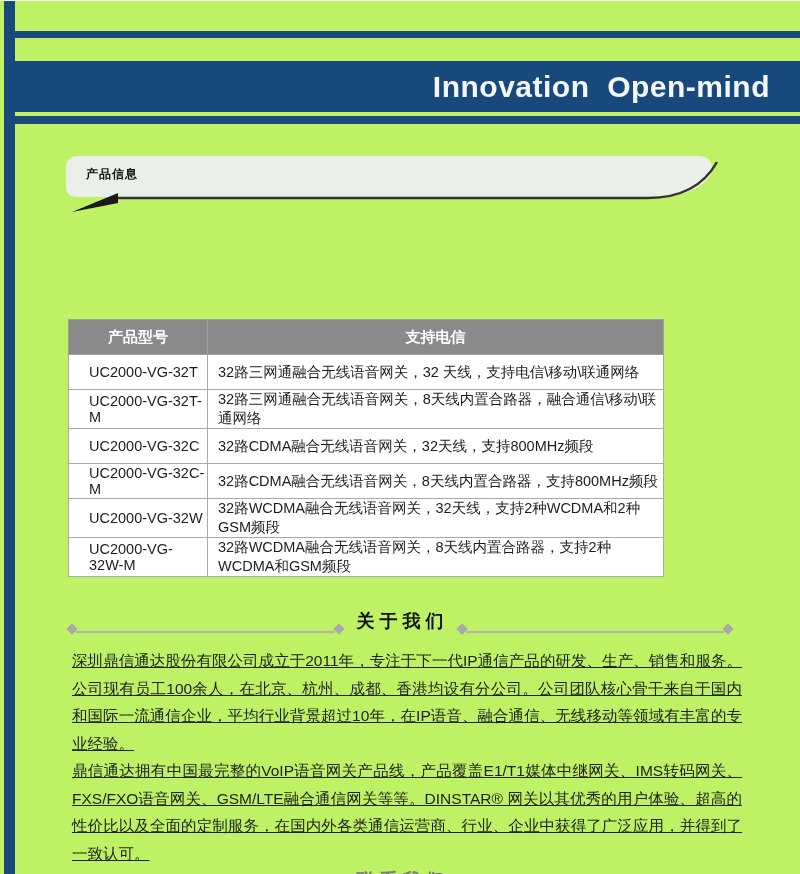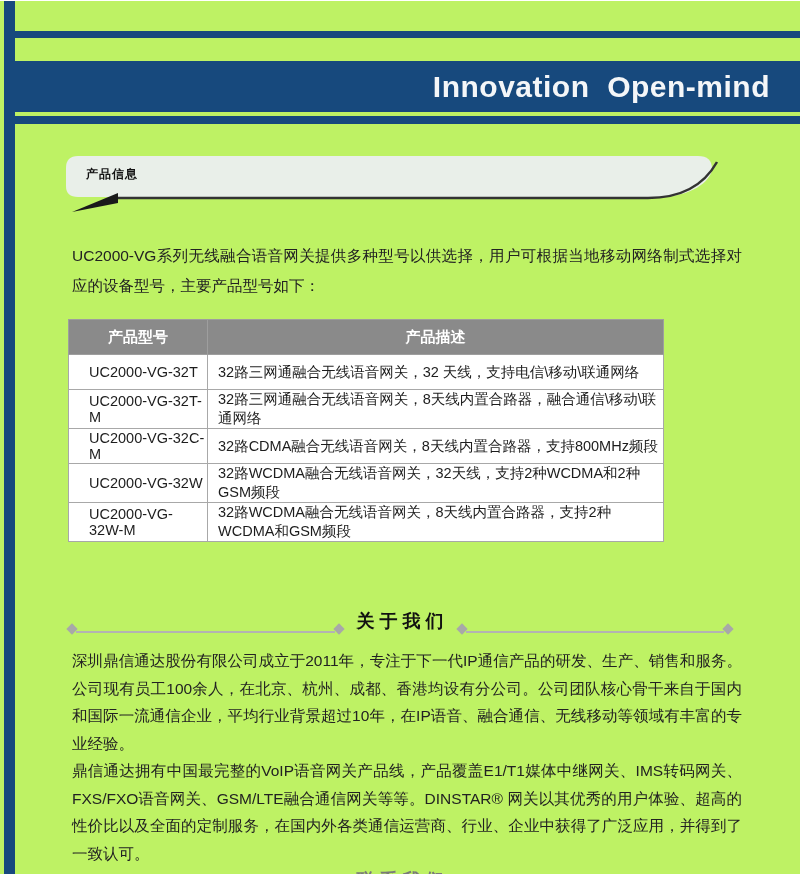--- a/index.html
+++ b/index.html
@@ -128,21 +128,21 @@
   
   .about-text {
     position: absolute;
     left: 72px; top: 646px;
     width: 670px;
     font-size: 15.5px;
     line-height: 27.5px;
     color: #222;
     text-align: justify;
   }
-  .about-text p { margin: 0; }
+  .about-text p { margin: 0; text-decoration: underline; }
   
   .bottom-cut-title {
     position: absolute;
     left: 0; top: 867px;
     width: 800px;
     text-align: center;
     font-size: 18px;
     font-weight: bold;
     color: #7a7a7a;
     white-space: pre;
@@ -160,37 +160,40 @@
   </div>
   <div class="top-thin-bar-2"></div>
 
   <svg class="banner-svg" viewBox="0 0 680 70">
     <path d="M 18 7 H 638 Q 652 7 652 20 V 21 C 650 32 632 48 598 48 H 18 Q 6 48 6 37 V 19 Q 6 7 18 7 Z" fill="#e9efe9"></path>
     <path d="M 55 49 H 588 C 622 49 644 36 657 13" fill="none" stroke="#333333" stroke-width="2.5"></path>
     <polygon points="12,63 58,44 58,54" fill="#1a1a1a"></polygon>
   </svg>
   <div class="banner-title">产品信息</div>
 
-  <div class="intro">UC2000-VG系列无线融合语音网关提供多种型号以供选择，用户可根据当地移动网络制式选择对应的设备型号，主要产品型号如下：</div>
 
   <table class="product-table">
     <thead>
       <tr>
         <th>产品型号</th>
-        <th>产品描述</th>
+        <th>支持电信</th>
       </tr>
     </thead>
     <tbody>
       <tr>
         <td class="model">UC2000-VG-32T</td>
         <td class="desc">32路三网通融合无线语音网关，32 天线，支持电信\移动\联通网络</td>
       </tr>
       <tr>
         <td class="model">UC2000-VG-32T-M</td>
         <td class="desc">32路三网通融合无线语音网关，8天线内置合路器，融合通信\移动\联通网络</td>
+      </tr>
+      <tr>
+        <td class="model">UC2000-VG-32C</td>
+        <td class="desc">32路CDMA融合无线语音网关，32天线，支持800MHz频段</td>
       </tr>
       <tr>
         <td class="model">UC2000-VG-32C-M</td>
         <td class="desc">32路CDMA融合无线语音网关，8天线内置合路器，支持800MHz频段</td>
       </tr>
       <tr>
         <td class="model">UC2000-VG-32W</td>
         <td class="desc">32路WCDMA融合无线语音网关，32天线，支持2种WCDMA和2种GSM频段</td>
       </tr>
       <tr>

